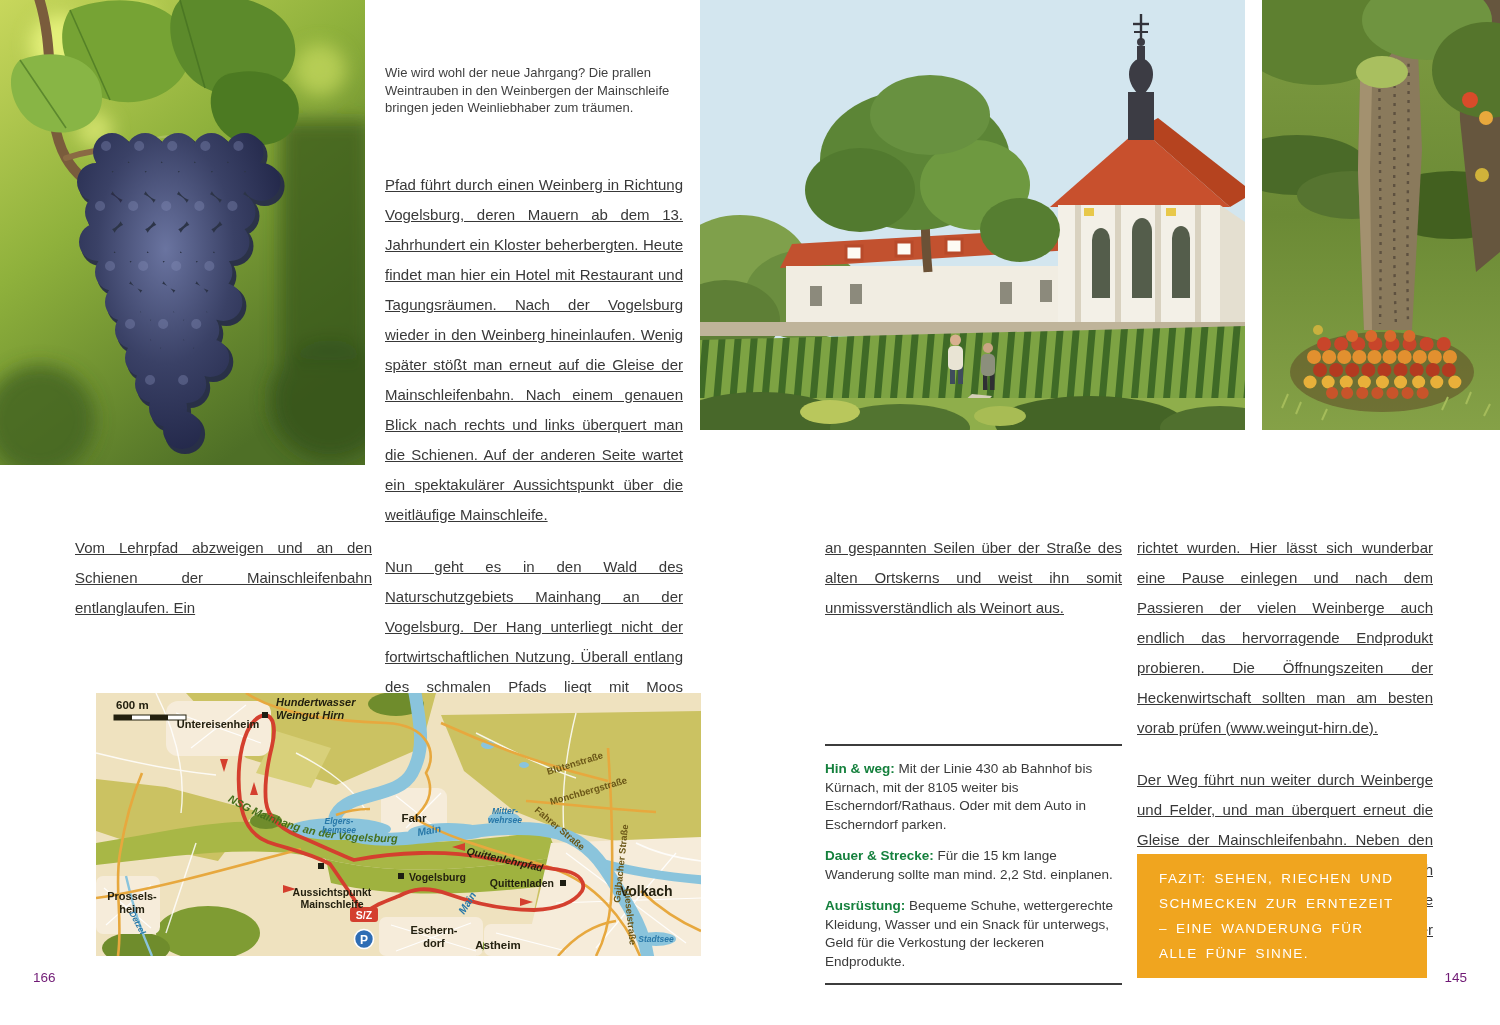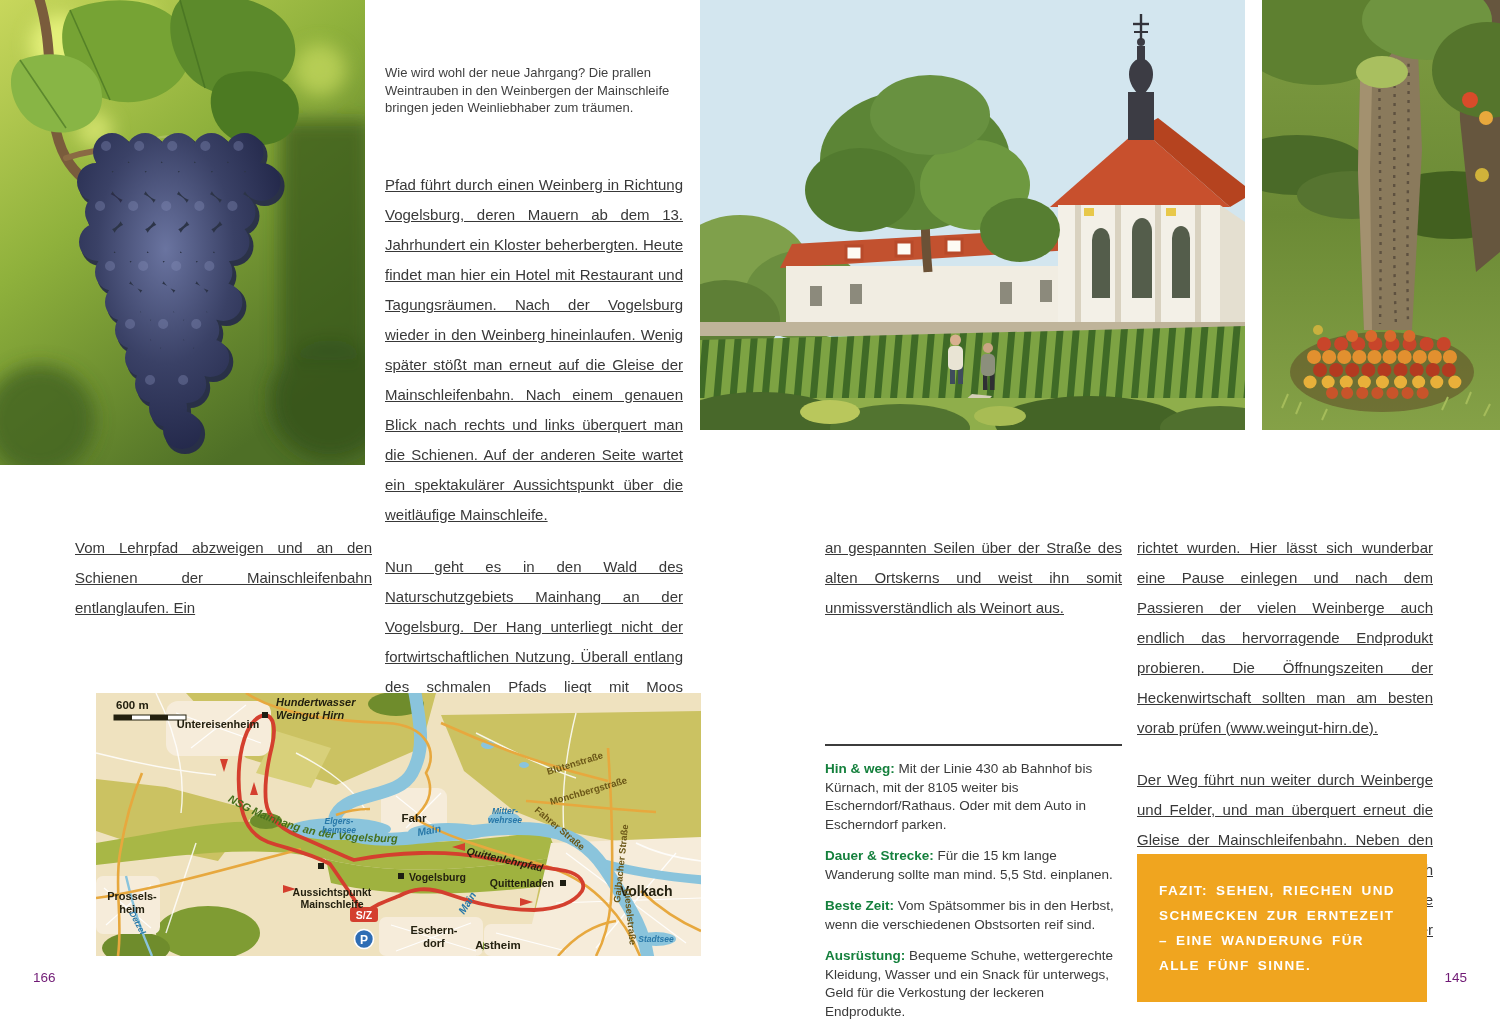--- a/index.html
+++ b/index.html
@@ -8,22 +8,22 @@
   .photo{position:absolute;overflow:hidden;}
   .photo svg{display:block;}
   .caption{position:absolute;font-size:13px;line-height:17.5px;color:#3f3f3f;}
   .bodycol{position:absolute;font-size:15px;line-height:30px;text-align:justify;color:#383838;text-decoration:underline;}
   .bodycol p{margin:0 0 22px 0;}
   .pagenum{position:absolute;font-size:13.5px;color:#701a75;}
   .infobox{position:absolute;border-top:2px solid #3c3c3c;border-bottom:2px solid #3c3c3c;
            padding:14px 0 10px 0;font-size:13.5px;line-height:18.5px;color:#3a3a3a;}
   .infobox .item{margin:0 0 13px 0;}
   .infobox .lbl{color:#15803d;font-weight:bold;}
-  .fazit{position:absolute;background:#F0A51F;color:#ffffff;padding:24px 22px;
-         font-size:13.5px;line-height:25px;font-weight:bold;letter-spacing:1.4px;word-spacing:3px;
+  .fazit{position:absolute;background:#F0A51F;color:#ffffff;padding:12px 22px;
+         font-size:13.5px;line-height:25px;font-weight:normal;letter-spacing:1.4px;word-spacing:3px;
          text-transform:uppercase;}
   a.weblink{color:#383838;text-decoration:underline;}
   svg text{font-family:"Liberation Sans",sans-serif;}
   .town{font-weight:bold;fill:#23200f;}
   .street{fill:#6a5617;font-weight:bold;}
   .water{fill:#2878A8;font-style:italic;font-weight:bold;}
 </style>
 </head>
 <body>
 
@@ -393,22 +393,21 @@
     </svg>
   </div>
 
 
   <div class="bodycol" style="left:825px;top:533px;width:297px;">
     <p>an gespannten Seilen über der Straße des alten Ortskerns und weist ihn somit unmissverständlich als Weinort aus.</p>
   </div>
 
   <div class="infobox" style="left:825px;top:744px;width:297px;">
     <p class="item"><span class="lbl">Hin &amp; weg:</span><span> Mit der Linie 430 ab Bahnhof bis Kürnach, mit der 8105 weiter bis Escherndorf/Rathaus. Oder mit dem Auto in Escherndorf parken.</span></p>
-    <p class="item"><span class="lbl">Dauer &amp; Strecke:</span><span> Für die 15 km lange Wanderung sollte man mind. 5,5 Std. einplanen.</span></p>
-    <p class="item"><span class="lbl">Beste Zeit:</span><span> Vom Spätsommer bis in den Herbst, wenn die verschiedenen Obstsorten reif sind.</span></p>
+    <p class="item"><span class="lbl">Dauer &amp; Strecke:</span><span> Für die 15 km lange Wanderung sollte man mind. 2,2 Std. einplanen.</span></p>
     <p class="item" style="margin-bottom:2px;"><span class="lbl">Ausrüstung:</span><span> Bequeme Schuhe, wettergerechte Kleidung, Wasser und ein Snack für unterwegs, Geld für die Verkostung der leckeren Endprodukte.</span></p>
   </div>
 
   <div class="bodycol" style="left:1137px;top:533px;width:296px;">
     <p><span>richtet wurden. Hier lässt sich wunderbar eine Pause einlegen und nach dem Passieren der vielen Weinberge auch endlich das hervorragende Endprodukt probieren. Die Öffnungszeiten der Heckenwirtschaft sollten man am besten vorab prüfen (</span><a class="weblink" href="#">www.weingut-hirn.de</a><span>).</span></p>
     <p>Der Weg führt nun weiter durch Weinberge und Felder, und man überquert erneut die Gleise der Mainschleifenbahn. Neben den Stufen eines Weinlehrpfads finden sich bekannte und weniger bekannte Weinsorten, bis man am unteren Ende der Treppe wieder Escherndorf erreicht.</p>
   </div>
 
   <div class="fazit" style="left:1137px;top:854px;width:246px;">Fazit: Sehen, riechen und schmecken zur Erntezeit – eine Wanderung für alle fünf Sinne.</div>
 

